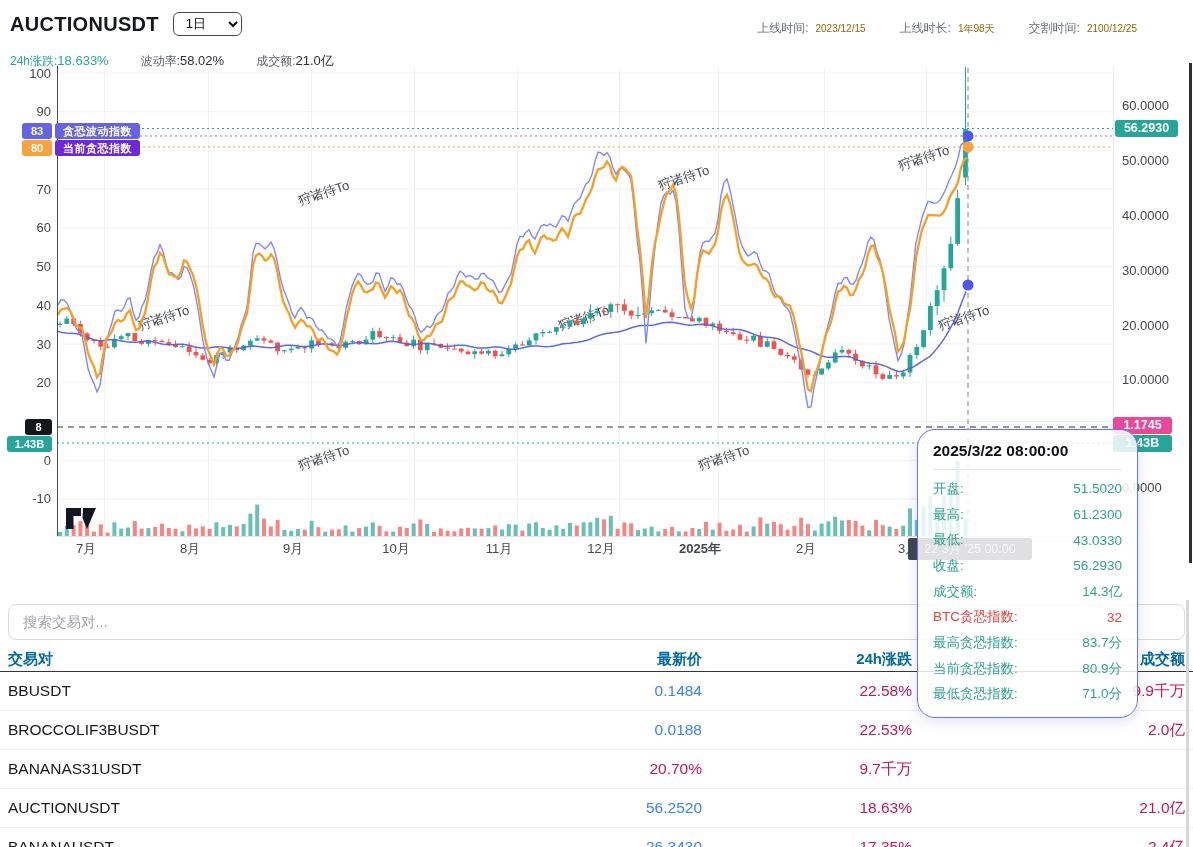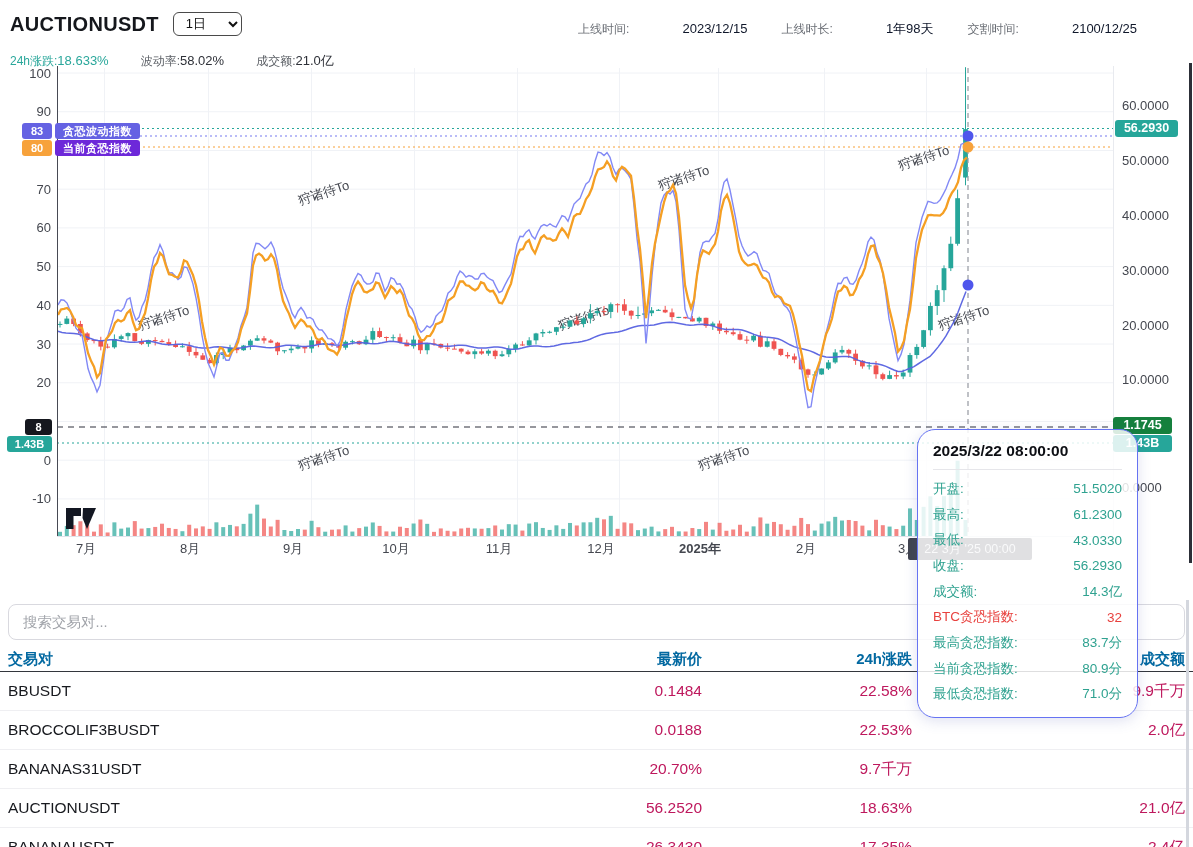--- a/index.html
+++ b/index.html
@@ -8,21 +8,21 @@
        font-family:"Liberation Sans","DejaVu Sans",sans-serif;color:#1c1e23;}
   
   .topbar{position:absolute;top:0;left:0;width:1193px;height:68px;z-index:3;}
   .title-row{position:absolute;top:12px;left:10px;display:flex;align-items:center;}
   .symbol{font-size:20px;font-weight:700;color:#15171c;letter-spacing:.3px;margin:0;}
   .interval{margin-left:14px;font-size:13px;padding:2px 18px 3px 8px;border:1.5px solid #4a4a4a;
             border-radius:6px;background:#fff;color:#111;}
   .meta{position:absolute;top:20px;right:56px;display:flex;gap:34px;align-items:baseline;}
   .meta .pair{display:flex;align-items:baseline;gap:7px;}
   .meta .lbl{font-size:12px;color:#6b6f76;}
-  .meta .val{font-size:13px;color:#0f172a;margin-left:46px;}
+  .meta .val{font-size:10px;color:#a16207;}
   .substats{position:absolute;top:51px;left:10px;display:flex;gap:32px;align-items:baseline;}
   .substats .lbl{font-size:12px;color:#5c6066;}
   .substats .val{font-size:13px;color:#2e3138;}
   .substats .accent .lbl,.substats .accent .val{color:#2aa79b;}
   
   #chart-svg{position:absolute;top:0;left:0;z-index:1;}
   svg text{font-family:"Liberation Sans","DejaVu Sans",sans-serif;font-size:13px;fill:#44474f;}
   .chip{position:absolute;z-index:2;height:16px;border-radius:3px;color:#fff;font-size:11px;
         font-weight:700;display:flex;align-items:center;justify-content:center;line-height:1;}
   .chip-label{padding:0 8px;font-weight:600;letter-spacing:.5px;}
@@ -43,21 +43,21 @@
   .search-wrap{position:absolute;top:604px;left:8px;width:1177px;z-index:1;}
   .search{width:100%;height:36px;border:1px solid #d9d9df;border-radius:8px;padding:0 14px;
           font-size:14.5px;color:#222;outline:none;font-family:inherit;}
   .search::placeholder{color:#a0a3a9;}
   .table{position:absolute;top:648px;left:0;width:1193px;z-index:1;}
   .thead,.trow{display:grid;grid-template-columns:360px 334px 210px auto;padding:0 8px;align-items:center;}
   .thead{height:24px;font-weight:700;font-size:15px;color:#0369a1;border-bottom:1px solid #33363c;}
   .thead div:nth-child(n+2){text-align:right;}
   .trow{height:39px;border-bottom:1px solid #efeff2;font-size:15.5px;}
   .trow .pair{color:#17191e;}
-  .trow .price{text-align:right;color:#be185d;}
+  .trow .price{text-align:right;color:#3b82f6;}
   .trow .change,.trow .volume{text-align:right;color:#be185d;}
   .scrollbar{position:absolute;z-index:1;left:1186px;top:600px;width:3px;height:247px;background:#d4d7de;}
 </style>
 </head>
 <body>
 
 <div class="app">
 
   <svg id="chart-svg" width="1193" height="600" viewBox="0 0 1193 600">
       <defs>
@@ -582,21 +582,21 @@
       </div>
   </div>
 
   <div class="chip" id="chip-fv" style="left:22px;top:123px;width:30px;background:#6562e3;">83</div>
   <div class="chip chip-label" style="left:55px;top:123px;background:#6562e3;">贪恐波动指数</div>
   <div class="chip" id="chip-fc" style="left:22px;top:140px;width:30px;background:#f7a23b;">80</div>
   <div class="chip chip-label" style="left:55px;top:140px;background:#6d28d9;">当前贪恐指数</div>
   <div class="chip" style="left:25px;top:419px;width:27px;background:#15171e;">8</div>
   <div class="chip" style="left:7px;top:436px;width:45px;background:#26a69a;">1.43B</div>
   <div class="chip" style="left:1115px;top:120px;width:63px;height:17px;font-size:12.5px;background:#26a69a;">56.2930</div>
-  <div class="chip" style="left:1113px;top:417px;width:59px;height:17px;font-size:12.5px;background:#15803d;">1.1745</div>
+  <div class="chip" style="left:1113px;top:417px;width:59px;height:17px;font-size:12.5px;background:#ec4899;">1.1745</div>
   <div class="chip" style="left:1113px;top:435px;width:59px;height:17px;font-size:12.5px;background:#26a69a;">1.43B</div>
 
   <div class="xbadge">22 3月 '25  00:00</div>
 
   <div class="tooltip">
     <div class="tt-title">2025/3/22 08:00:00</div>
     <div class="tt-divider"></div>
     <div id="tt-rows">
         <div class="tt-row">
           <span class="l">开盘:</span>

